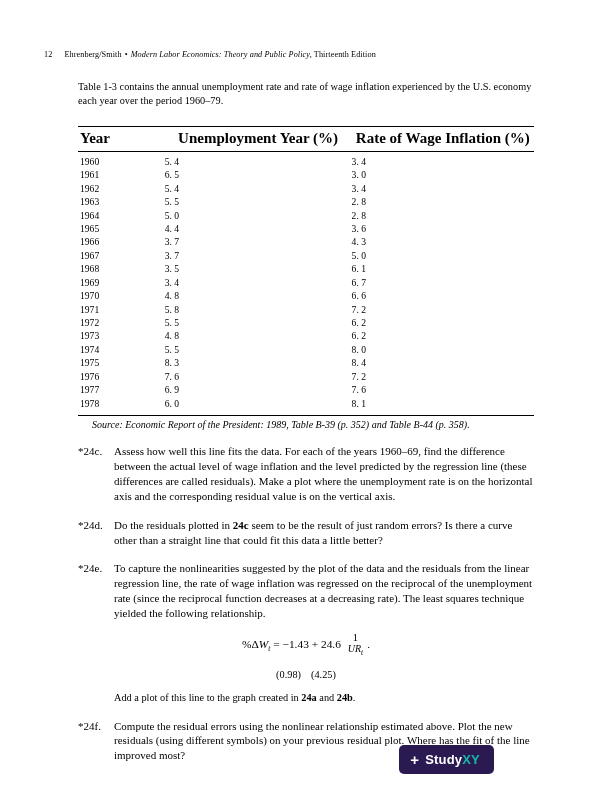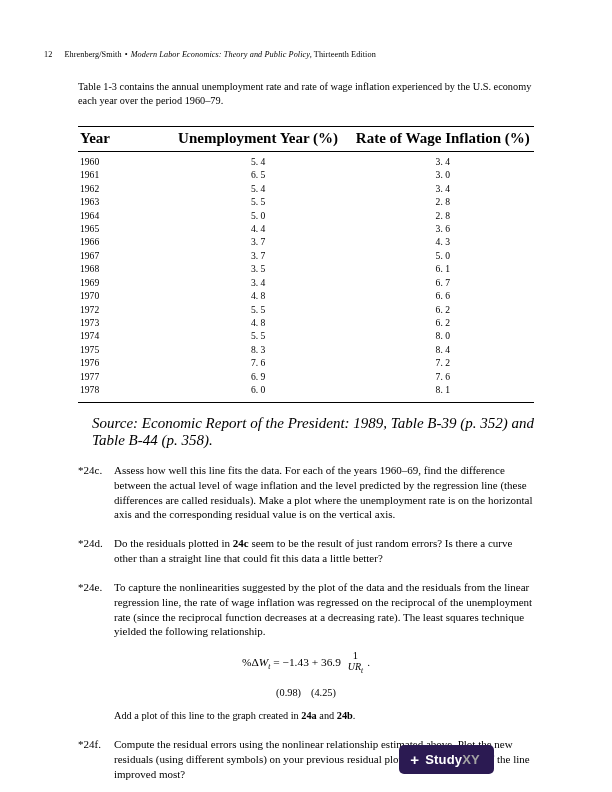--- a/index.html
+++ b/index.html
@@ -73,42 +73,41 @@
     width: 19%;
   }
   table.data thead th.col-ur {
     width: 41%;
   }
   table.data thead th.col-wi {
     width: 40%;
   }
   table.data tbody td {
     padding: 0.4px 0;
-    text-align: center;
     line-height: 1.32;
   }
   table.data tbody td.col-year {
     text-align: left;
     padding-left: 2px;
   }
   table.data tbody tr:first-child td {
     padding-top: 4px;
     margin-top: 20px;
   }
   table.data tbody tr:last-child td {
     padding-bottom: 4px;
   }
   .table-bottom-rule {
     border-top: 1.1px solid #000;
     margin-top: 1px;
   }
   .source {
-    font-size: 15px;
+    font-size: 10px;
     font-style: italic;
-    margin-top: 12px;
+    margin-top: 3px;
     padding-left: 14px;
   }
   .q {
     position: relative;
     font-size: 11px;
     line-height: 1.35;
     margin-top: 14px;
     padding-left: 36px;
   }
   .q .q-num {
@@ -186,21 +185,21 @@
     align-items: center;
     gap: 6px;
   }
   .watermark .plus {
     font-size: 15px;
     font-weight: bold;
     color: #ffffff;
     line-height: 1;
   }
   .watermark .wm-xy {
-    color: #a3a3a3;
+    color: #14b8a6;
   }
 </style>
 </head>
 <body>
 
 <div class="page">
 
   <div class="header">
     <span class="pagenum">12</span><span class="authors">Ehrenberg/Smith</span><span class="bullet">•</span><span class="title-it">Modern Labor Economics: Theory and Public Policy,</span> <span>Thirteenth Edition</span>
   </div>
@@ -268,20 +267,25 @@
             <td class="col-year">1969</td>
             <td>3. 4</td>
             <td>6. 7</td>
           </tr>
         <tr>
             <td class="col-year">1970</td>
             <td>4. 8</td>
             <td>6. 6</td>
           </tr>
         <tr>
+            <td class="col-year">1971</td>
+            <td>5. 8</td>
+            <td>7. 2</td>
+          </tr>
+        <tr>
             <td class="col-year">1972</td>
             <td>5. 5</td>
             <td>6. 2</td>
           </tr>
         <tr>
             <td class="col-year">1973</td>
             <td>4. 8</td>
             <td>6. 2</td>
           </tr>
         <tr>
@@ -326,21 +330,21 @@
     </div>
 
     <div class="q">
       <span class="q-num">*24e.</span>
       <span>To capture the nonlinearities suggested by the plot of the data and the residuals from the linear regression line, the rate of wage inflation was regressed on the reciprocal of the unemployment rate (since the reciprocal function decreases at a decreasing rate). The least squares technique yielded the following relationship.</span>
     </div>
 
     <div class="equation">
       <span class="eq-inner">
         <span class="eq-pct">%Δ</span><span class="eq-var">W</span><span class="eq-sub">t</span>
-        <span>= −1.43 + 36.9</span>
+        <span>= −1.43 + 24.6</span>
         <span class="frac">
           <span class="num">1</span>
           <span class="den"><span>UR</span><span class="eq-sub">t</span></span>
         </span><span>.</span>
       </span>
     </div>
 
     <div class="eq-coeffs">
       <span>(0.98)</span><span class="sp"></span><span>(4.25)</span>
     </div>

